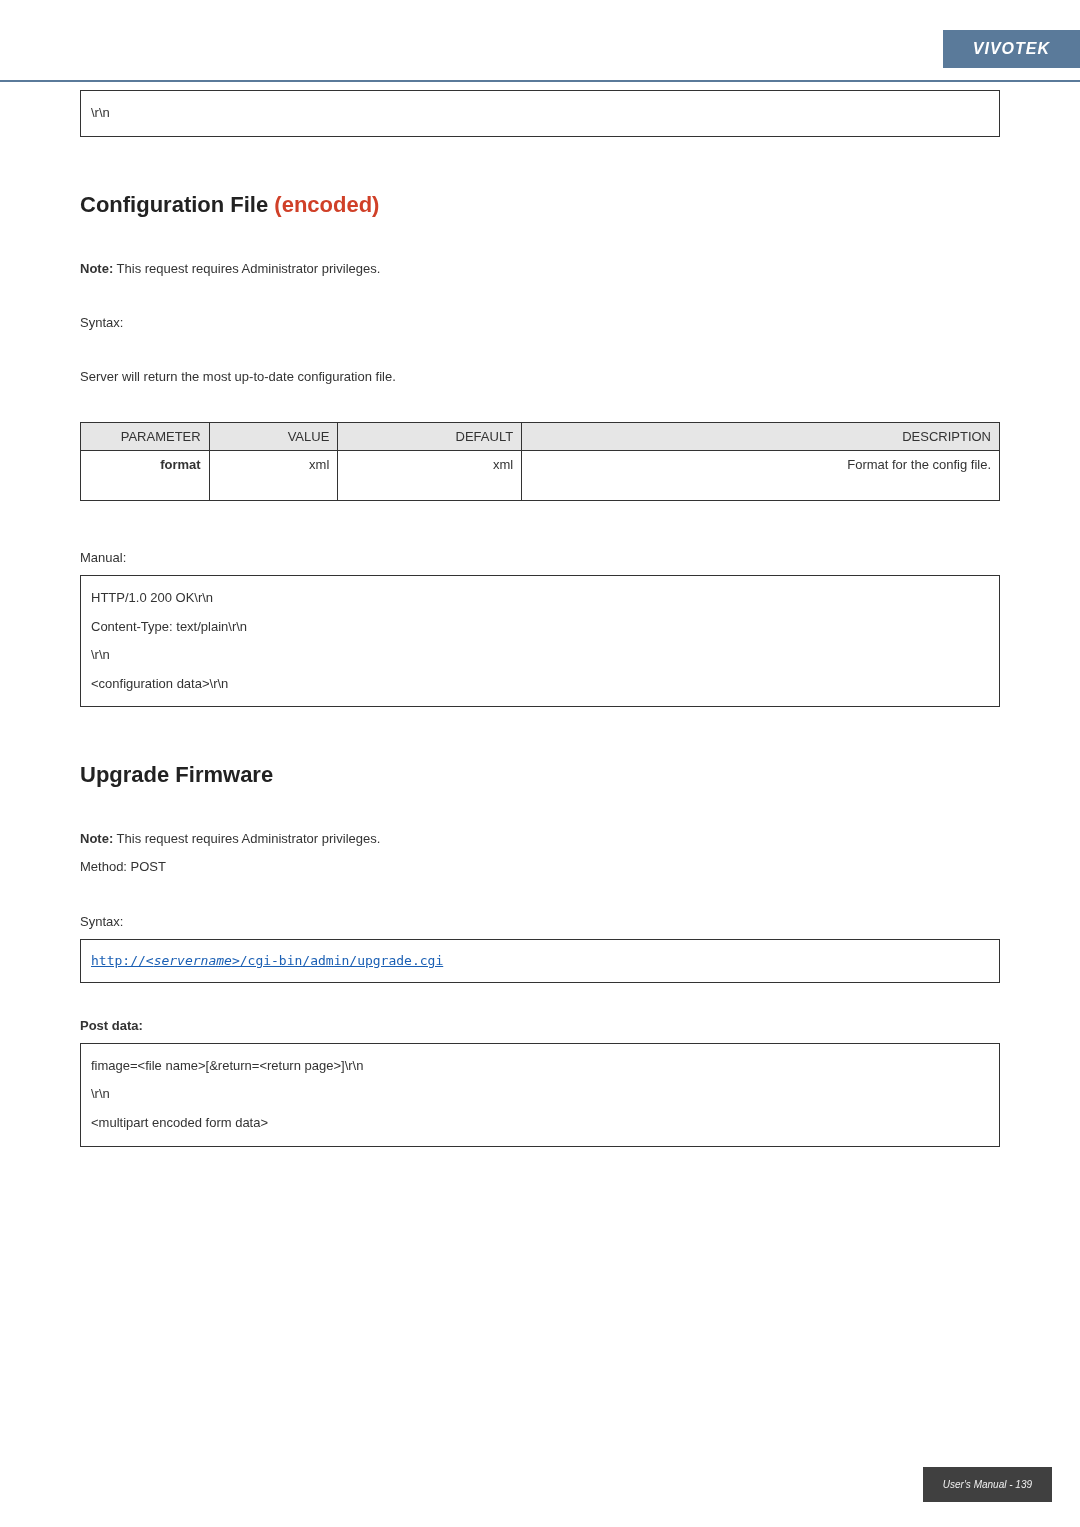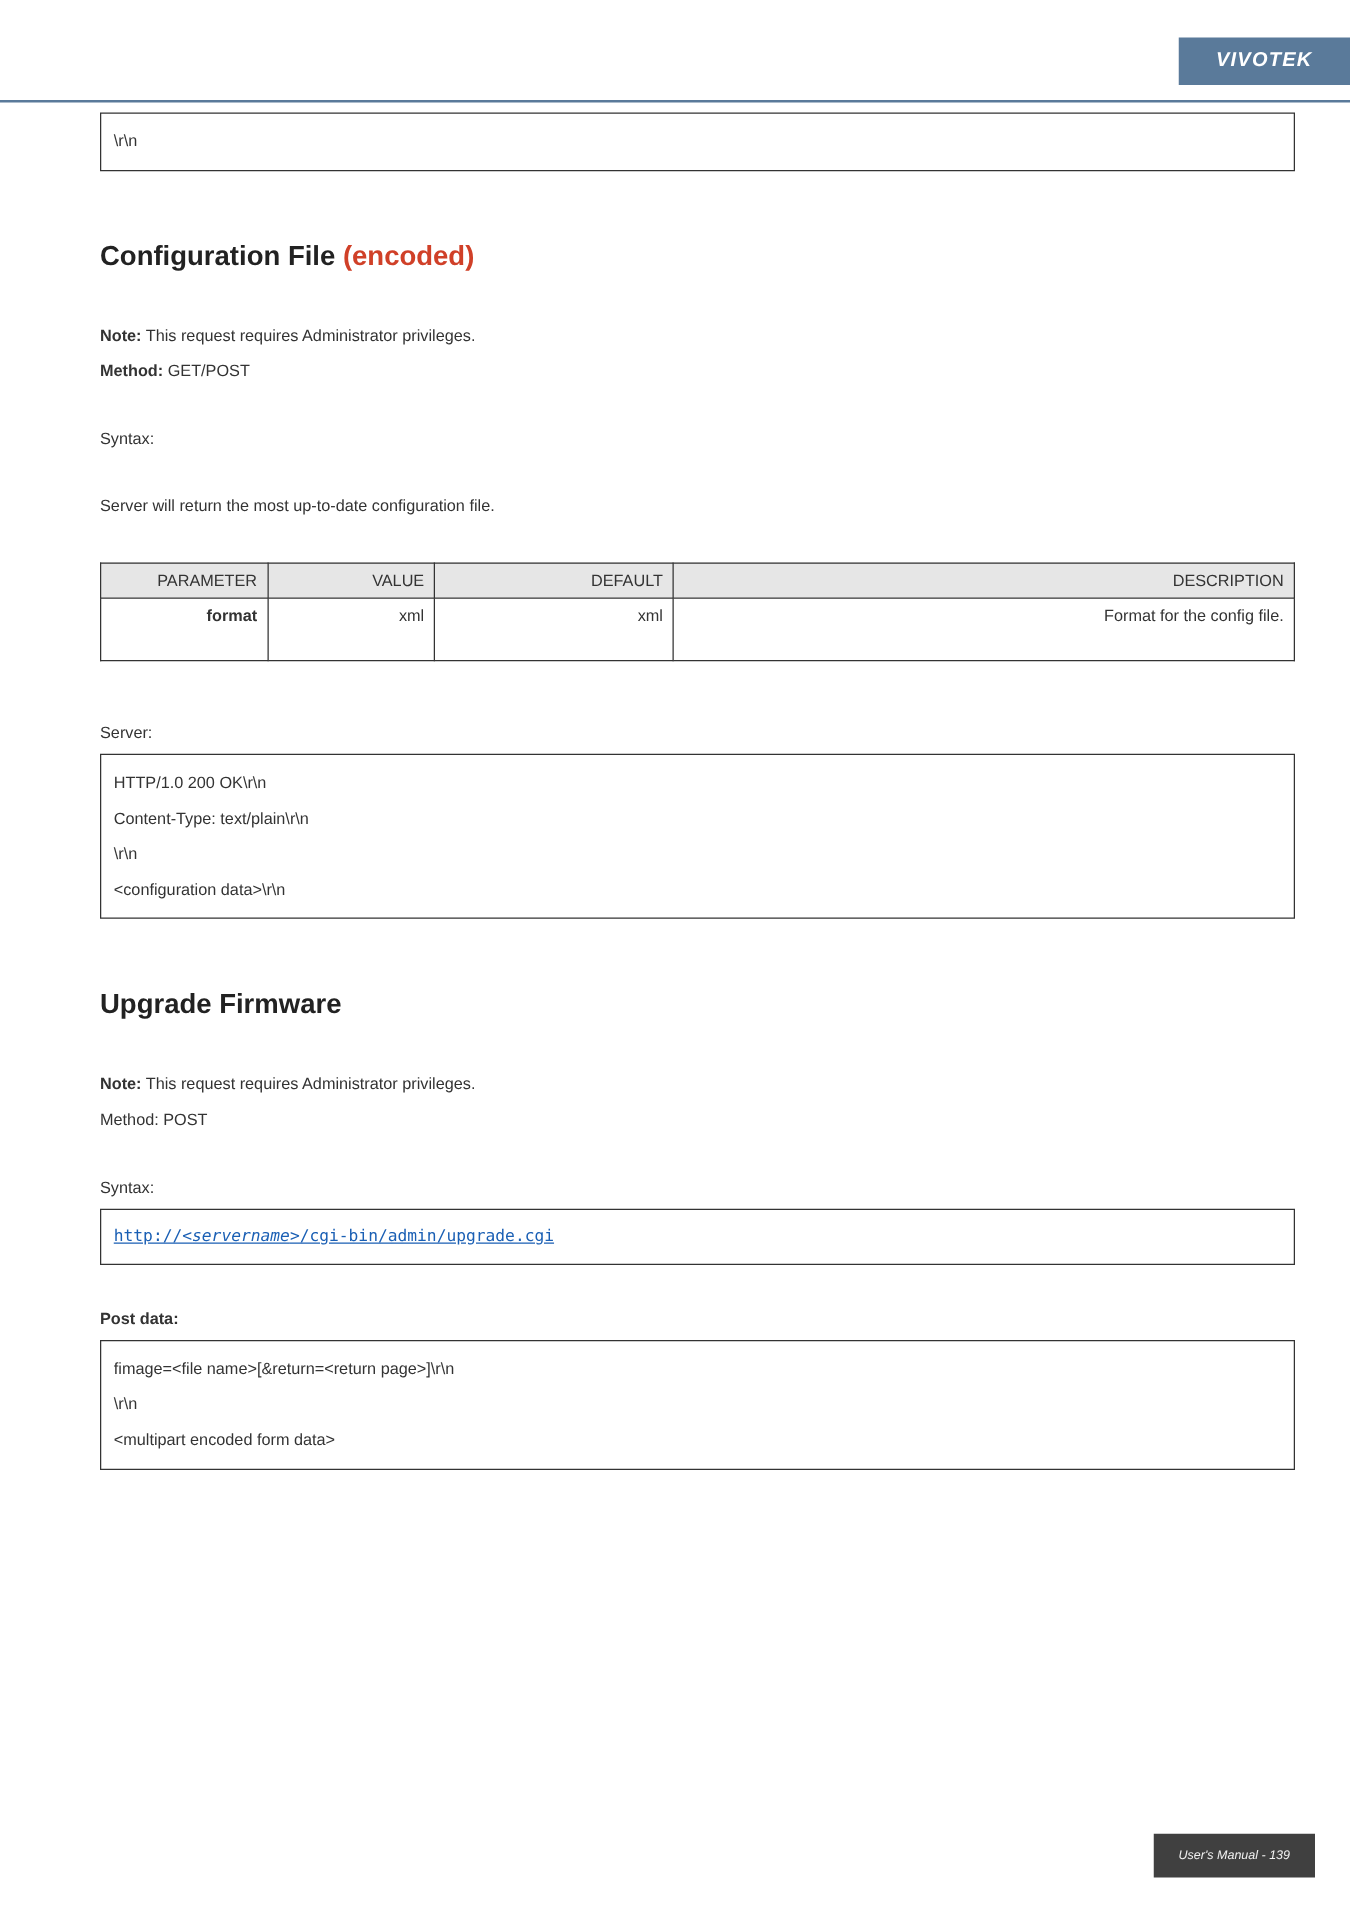--- a/index.html
+++ b/index.html
@@ -1,17 +1,17 @@
 <!DOCTYPE html>
 <html><head>
 <meta charset="utf-8">
 <style>
 * { margin: 0; padding: 0; box-sizing: border-box; }
 body { font-family: Verdana, Arial, sans-serif; font-size: 13px; color: #333; background: #fff; }
-.page { width: 1080px; height: 1527px; position: relative; padding: 30px 44px 0 80px; }
+.page { width: 1080px; height: 1527px; position: relative; padding: 30px 80px 0 80px; }
 .brand-header { position: absolute; top: 30px; right: 0; background: #5a7a9a; padding: 10px 30px; }
 .brand { color: #fff; font-style: italic; font-weight: bold; font-size: 16px; letter-spacing: 1px; }
 .hr-top { position: absolute; top: 80px; left: 0; right: 0; border-top: 2px solid #5a7a9a; }
 .content { padding-top: 60px; }
 .code-box { border: 1px solid #333; padding: 8px 10px; margin-bottom: 6px; line-height: 2; }
 .code-box.multi { line-height: 2.2; }
 h2.section { font-size: 22px; font-weight: bold; color: #222; margin-top: 55px; margin-bottom: 40px; }
 h2.section .optional { color: #d04028; }
 p.para { margin: 6px 0; line-height: 1.7; }
 p.para b { font-weight: bold; }
@@ -37,21 +37,20 @@
 
     <div class="code-box multi">
       <div>\r\n</div>
     </div>
 
     <h2 class="section">
       <span>Configuration File </span><span class="optional">(encoded)</span>
     </h2>
 
     <p class="para"><b>Note:</b><span> This request requires Administrator privileges.</span></p>
-    <p class="para"><b>Method:</b><span> GET/POST</span></p>
     <p class="spacer"></p>
     <p class="para">Syntax:</p>
     <p class="spacer"></p>
     <p class="para">Server will return the most up-to-date configuration file.</p>
     <p class="spacer"></p>
 
     <table class="param">
       <tbody>
           <tr>
         <th style="width:14%">PARAMETER</th>
@@ -62,21 +61,21 @@
       <tr>
         <td class="pname">format</td>
         <td>xml</td>
         <td>xml</td>
         <td>Format for the config file.</td>
       </tr>
     </tbody>
       </table>
 
     <p class="spacer"></p>
-    <p class="para">Server:</p>
+    <p class="para">Manual:</p>
     <div class="code-box multi">
       <div>HTTP/1.0 200 OK\r\n</div>
       <div>Content-Type: text/plain\r\n</div>
       <div>\r\n</div>
       <div>&lt;configuration data&gt;\r\n</div>
     </div>
 
     <h2 class="section">Upgrade Firmware</h2>
 
     <p class="para"><b>Note:</b><span> This request requires Administrator privileges.</span></p>

